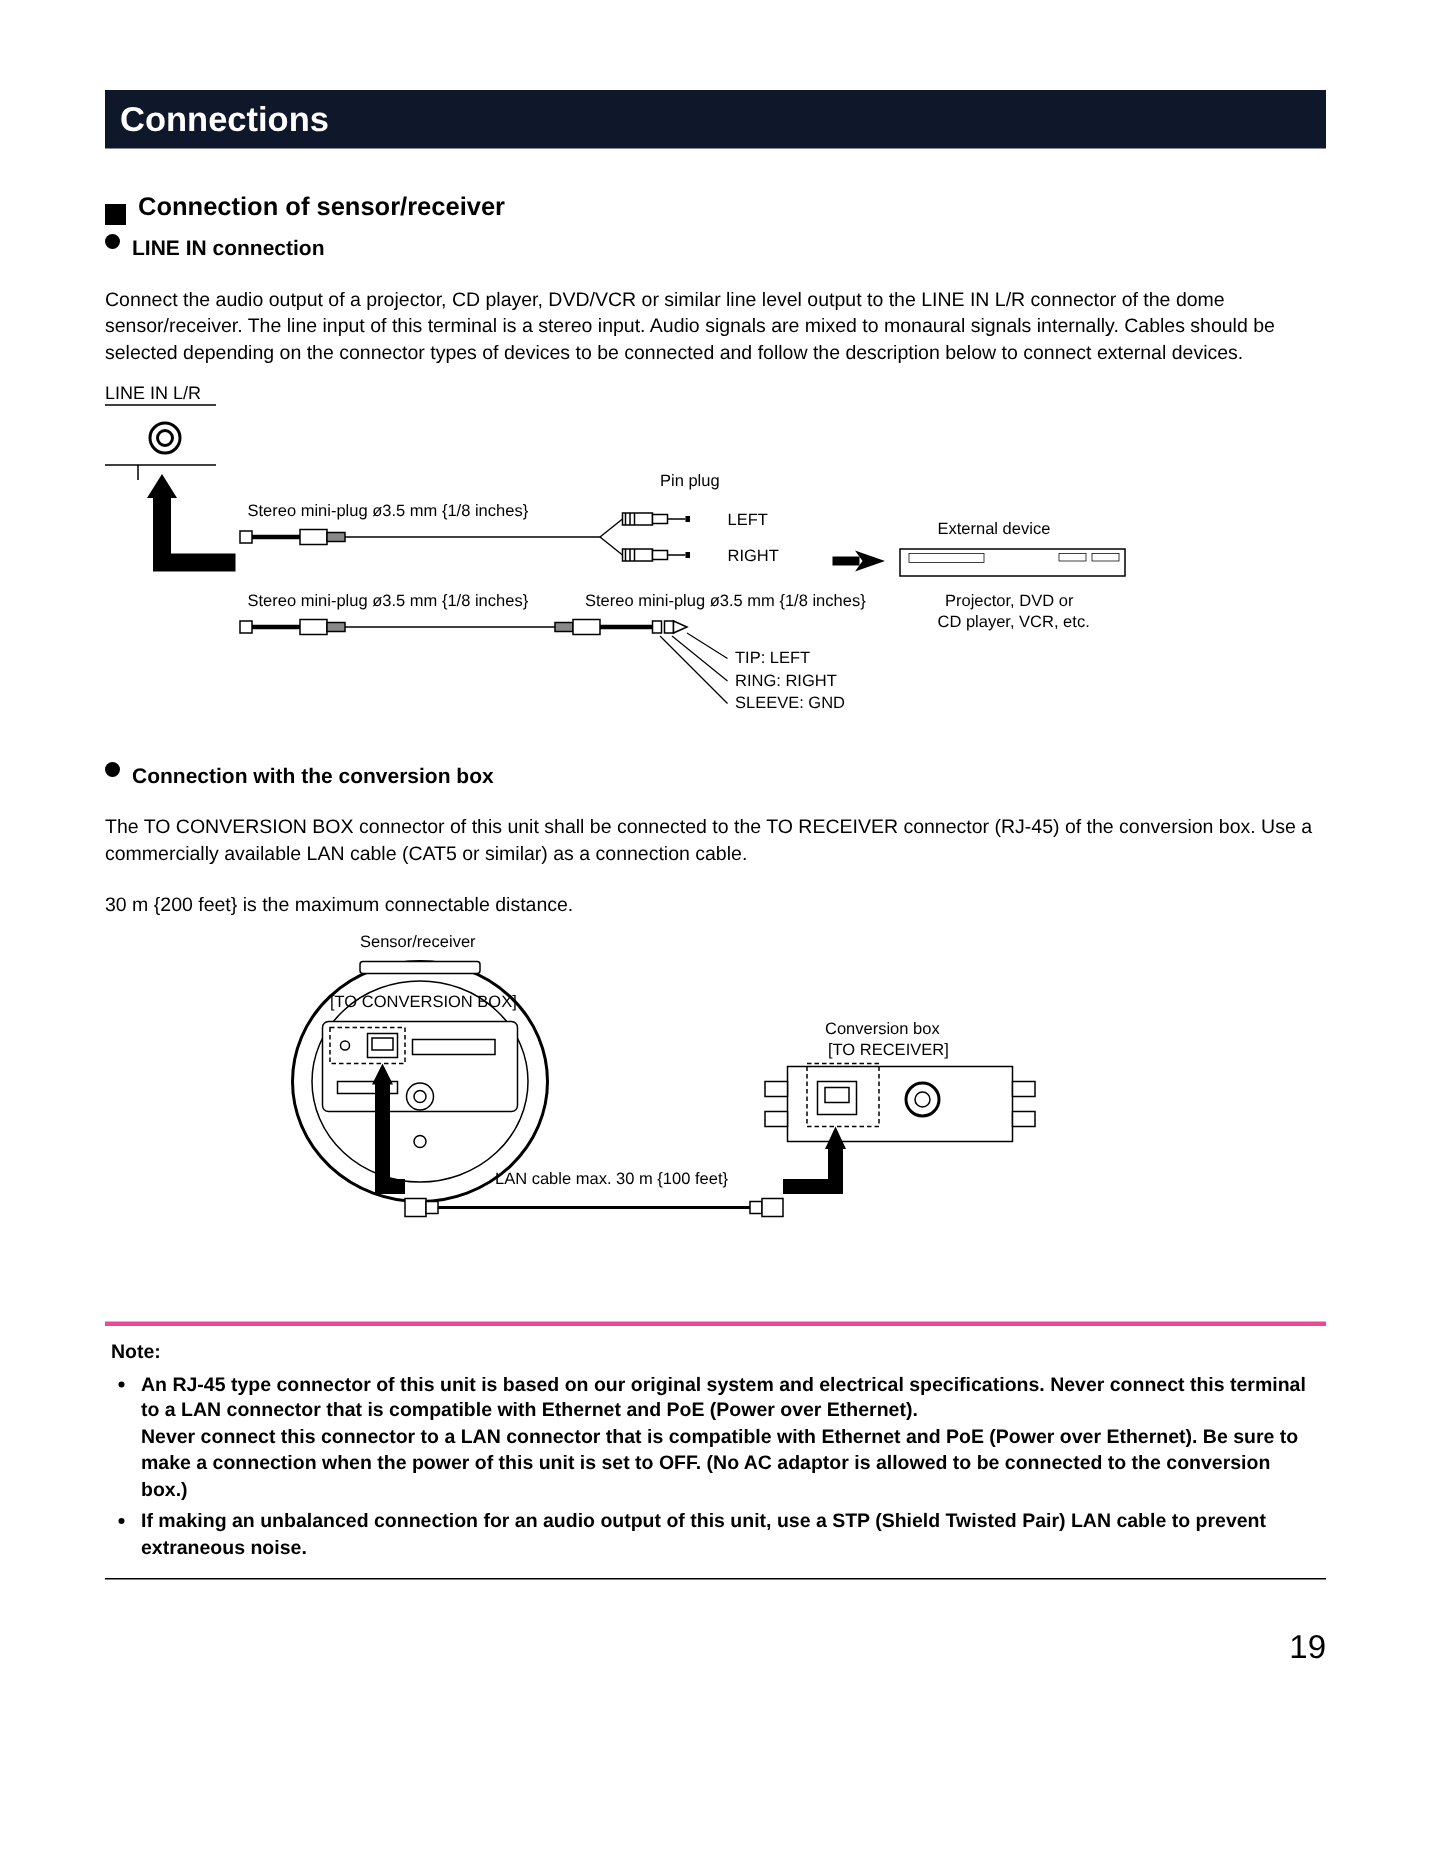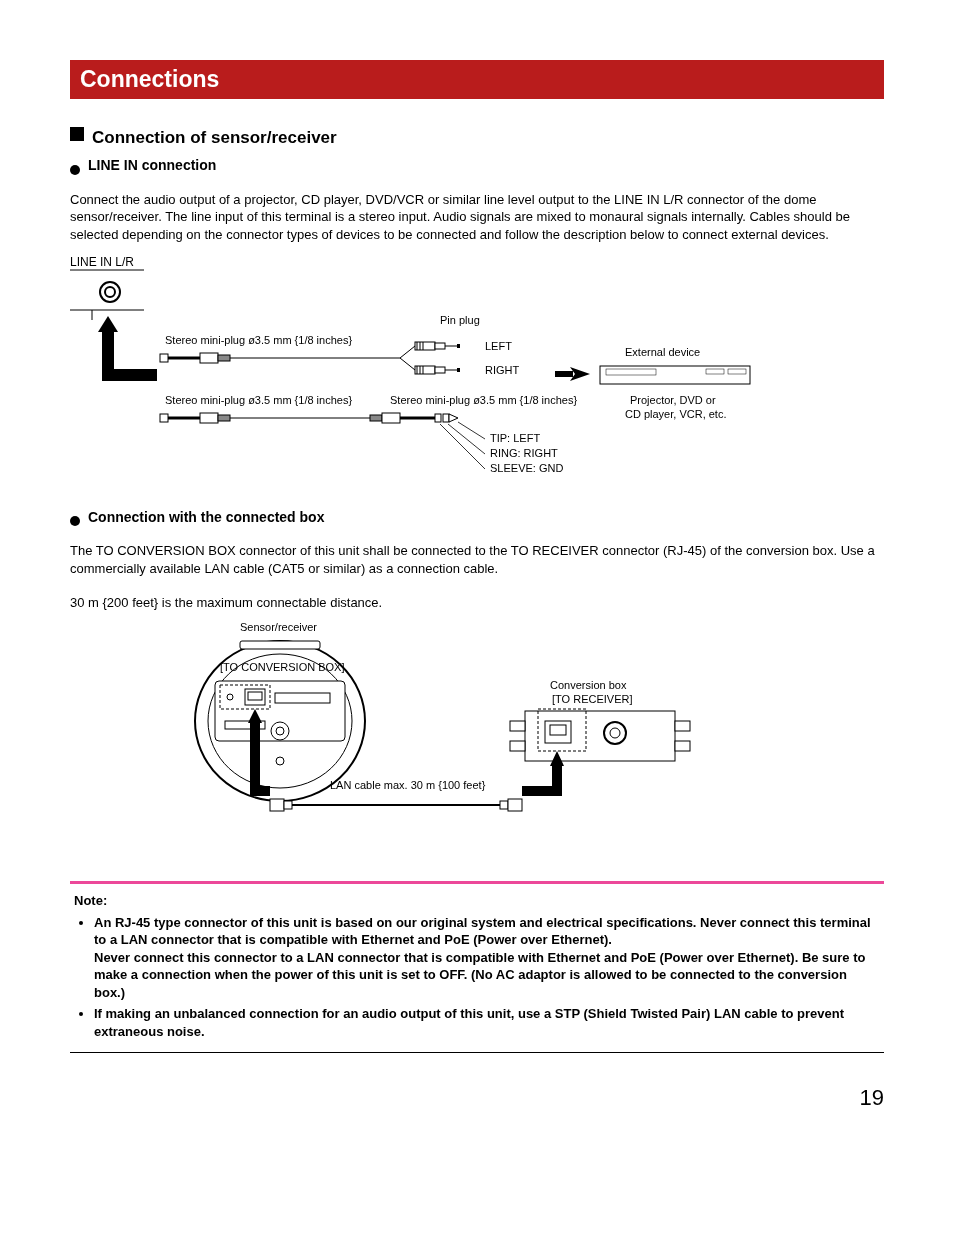--- a/index.html
+++ b/index.html
@@ -4,38 +4,38 @@
 <style>
   body {
     font-family: Arial, Helvetica, sans-serif;
     margin: 0;
     padding: 60px 70px 40px 70px;
     font-size: 13px;
     line-height: 1.35;
     color: #000;
   }
   .section-bar {
-    background: #b91c1c;
+    background: #0f172a;
     color: #fff;
     font-size: 23px;
     font-weight: bold;
     padding: 4px 10px;
     margin-bottom: 28px;
   }
   .h2-row {
     display: flex;
-    align-items: flex-start;
+    align-items: flex-end;
     gap: 8px;
     margin-bottom: 6px;
   }
   .h2-row .square { width: 14px; height: 14px; background:#000; }
   .h2-row .txt { font-size: 17px; font-weight: bold; }
   .h3-row {
     display: flex;
-    align-items: flex-end;
+    align-items: flex-start;
     gap: 8px;
     margin: 6px 0 4px 0;
   }
   .h3-row .dot { width: 10px; height: 10px; background:#000; border-radius:50%; }
   .h3-row .txt { font-size: 14px; font-weight: bold; }
   p.body { margin: 16px 0 8px 0; }
   .diagram { margin: 10px 0 24px 0; text-decoration: underline; }
   .diagram svg { display:block; }
   .note-box { border-top:3px solid #ec4899; border-bottom:1px solid #000; padding:8px 4px; margin-top:40px;}
   .note-title { font-weight:bold; margin:0 0 4px 0; }
@@ -147,21 +147,21 @@
   <line x1="378" y1="170" x2="415" y2="200" stroke="#000" stroke-width="0.8"></line>
   <line x1="370" y1="170" x2="415" y2="215" stroke="#000" stroke-width="0.8"></line>
   <text class="svglabel" x="420" y="188" font-size="11">TIP: LEFT</text>
   <text class="svglabel" x="420" y="203" font-size="11">RING: RIGHT</text>
   <text class="svglabel" x="420" y="218" font-size="11">SLEEVE: GND</text>
 </svg>
 </div>
 
 <div class="h3-row">
   <div class="dot"></div>
-  <div class="txt">Connection with the connected box</div>
+  <div class="txt">Connection with the conversion box</div>
 </div>
 
 <p class="body">The TO CONVERSION BOX connector of this unit shall be connected to the TO RECEIVER connector (RJ-45) of the conversion box. Use a commercially available LAN cable (CAT5 or similar) as a connection cable.</p>
 <p class="body">30 m {200 feet} is the maximum connectable distance.</p>
 
 <div class="diagram" style="margin-left:100px;">
 <svg viewBox="0 0 560 220" width="560" height="220">
   <text class="svglabel" x="70" y="10" font-size="11">Sensor/receiver</text>
 
   <ellipse cx="110" cy="100" rx="85" ry="80" fill="#fff" stroke="#000" stroke-width="2"></ellipse>

